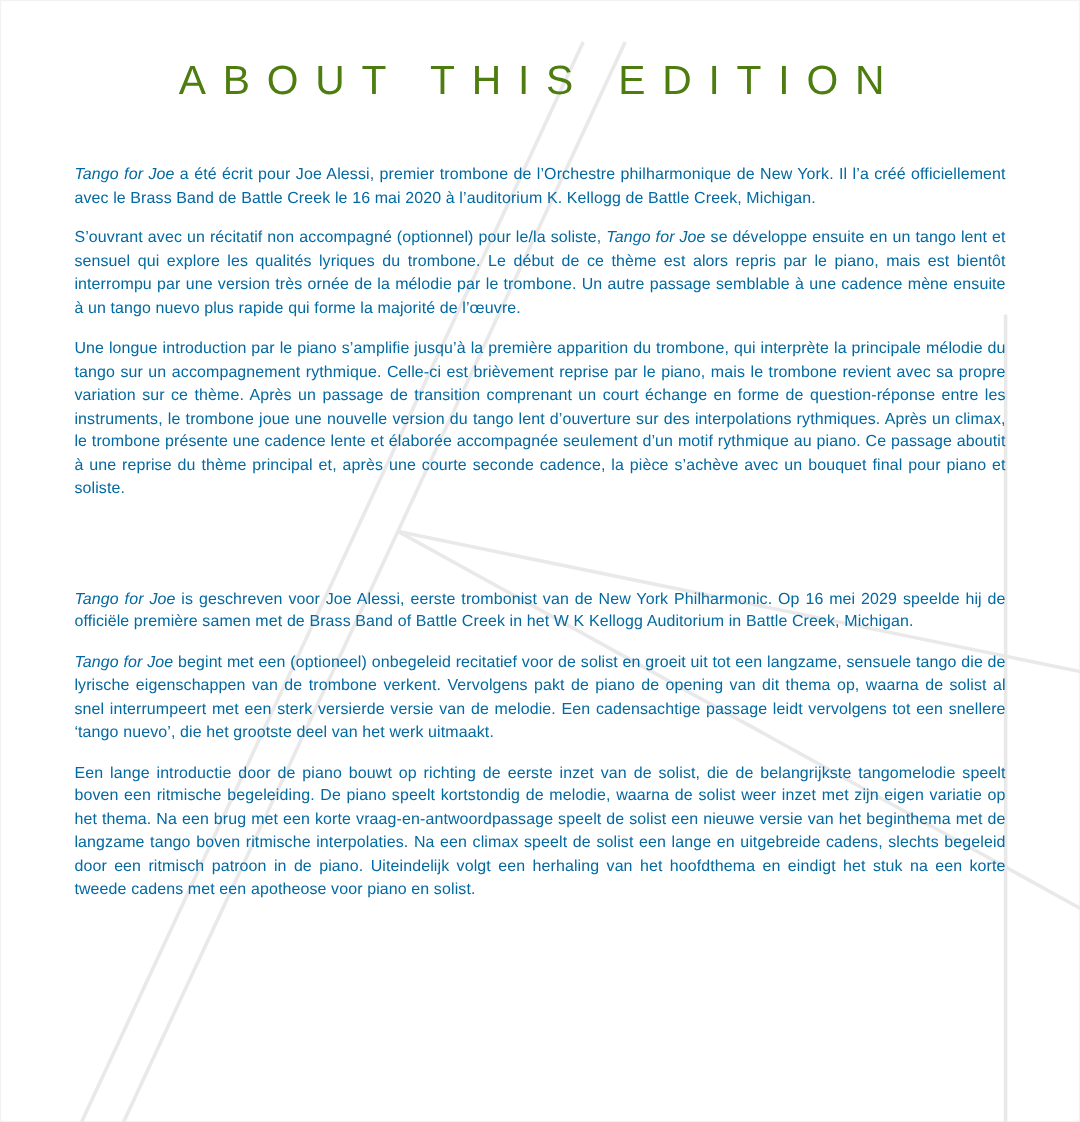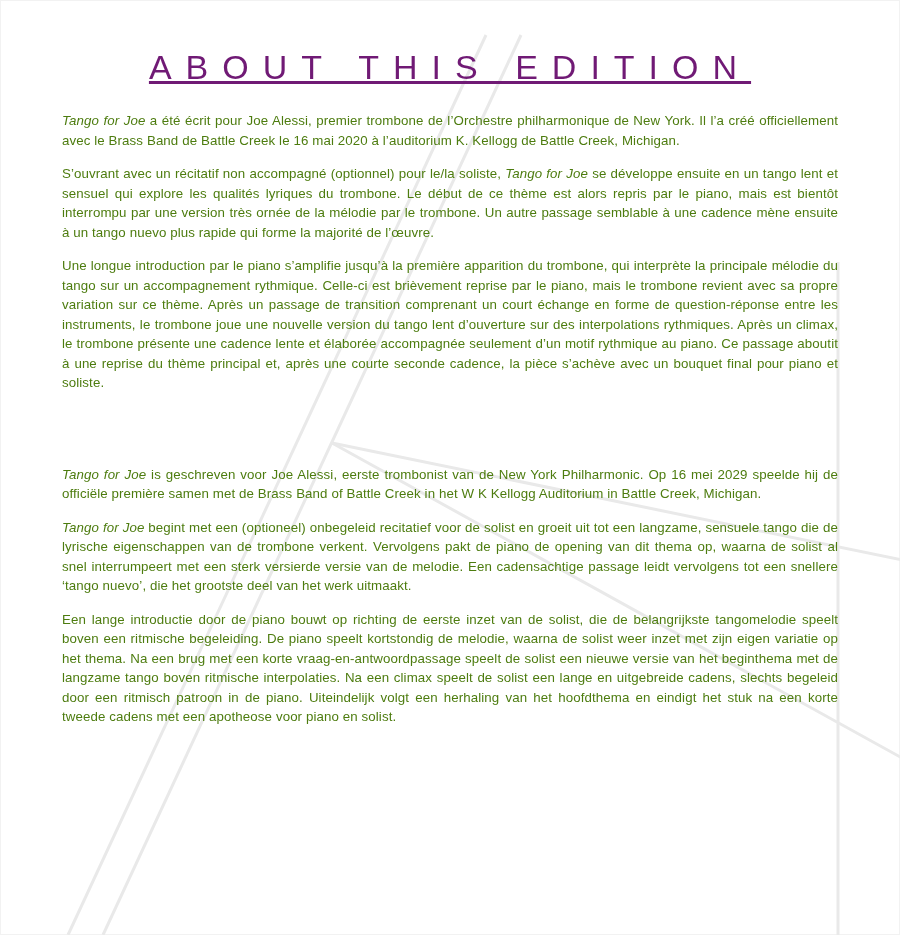--- a/index.html
+++ b/index.html
@@ -27,29 +27,28 @@
     position: relative;
     z-index: 1;
   }
   h1.page-title {
     margin: 0;
     padding: 48px 0 0 0;
     text-align: center;
     font-size: 34px;
     font-weight: 400;
     letter-spacing: 14px;
-    color: #701a75;
+    color: #4d7c0f;
     font-family: "Liberation Sans", sans-serif;
-    text-decoration: underline;
   }
   .text-body {
-    margin: 24px 62px 0 62px;
+    margin: 48px 62px 0 62px;
     font-size: 13.3px;
     line-height: 19.5px;
-    color: #4d7c0f;
+    color: #0369a1;
     text-align: justify;
     letter-spacing: 0.1px;
   }
   .text-body p {
     margin: 0 0 14px 0;
   }
   .sec-dutch {
     margin-top: 72px;
   }
   em {

